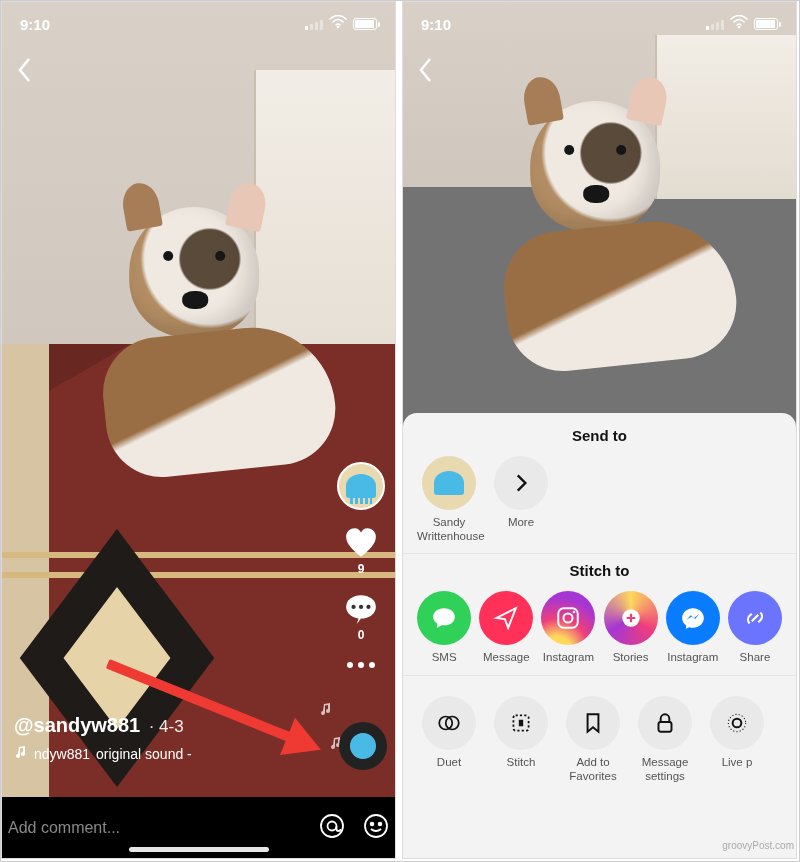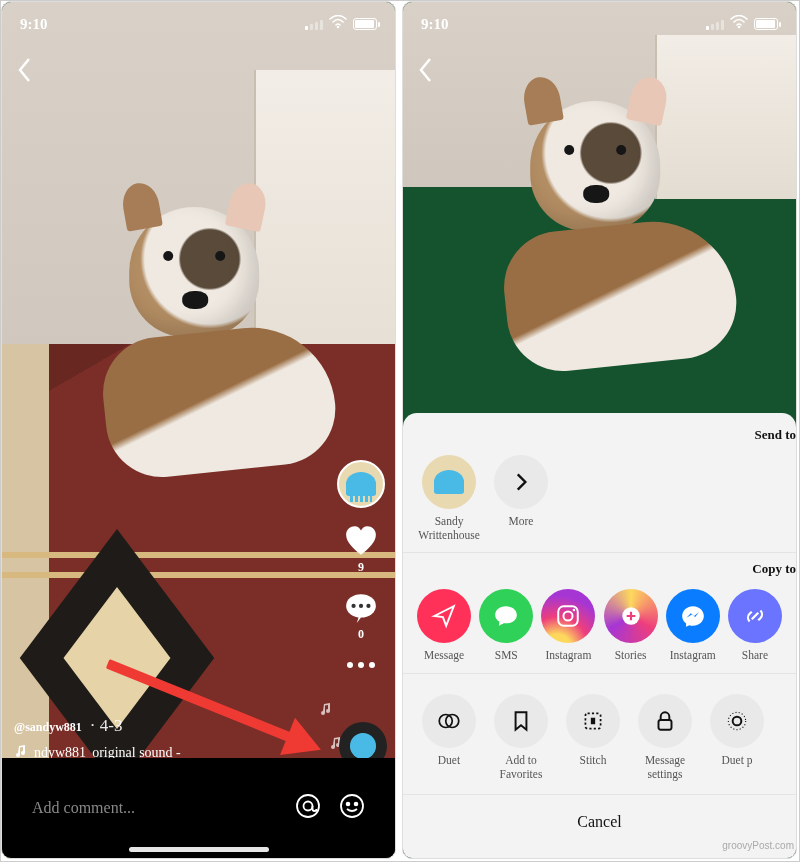--- a/index.html
+++ b/index.html
@@ -9,24 +9,23 @@
     background: #fff;
     display: flex;
     gap: 6px;
     border: 1px solid #ccc;
     overflow: hidden;
   }
   .phone {
     position: relative;
     width: 395px; height: 858px;
     border: 1px solid #ddd;
-    border-radius: 10px;
+    border-radius: 0;
     overflow: hidden;
-    background: #14532d;
-    font-family: Liberation Serif, serif;
+    background: #737373;
   }
   
   .statusbar {
     position: absolute; top:0; left:0; right:0; height:44px;
     display:flex; align-items:center; justify-content:space-between;
     padding: 0 18px;
     color:#fff; z-index:50;
   }
   .statusbar .time { font-weight:600; font-size:15px; }
   .statusbar .icons { display:flex; gap:6px; align-items:center; }
@@ -81,45 +80,45 @@
   .avatar{width:48px;height:48px;border-radius:50%;background:#e9d9b0;border:2px solid #fff;position:relative;display:flex;align-items:center;justify-content:center;}
   .avatar .bulb{width:30px;height:24px;background:#49b9e6;border-radius:50% 50% 10% 10%;position:relative;}
   .avatar .bulb::before{content:'';position:absolute;left:4px;right:4px;bottom:-6px;height:8px;background:repeating-linear-gradient(90deg,#49b9e6 0 3px,transparent 3px 5px);}
   .rail .icon{color:#fff;text-align:center;font-size:12px;}
   .rail .icon svg{width:34px;height:34px;fill:#fff;display:block;margin:0 auto 2px;}
   .rail .count{color:#fff;font-size:12px;font-weight:600;}
   .more-dots{display:flex;gap:5px;margin-top:4px}
   .more-dots span{width:6px;height:6px;border-radius:50%;background:#fff;}
 
   .meta { position:absolute; left:12px; bottom:96px; color:#fff; z-index:40; }
-  .meta .uname{font-weight:600;font-size:12px;}
+  .meta .uname{font-weight:600;font-size:20px;}
   .meta .date{font-size:17px;opacity:.9;margin-left:4px;}
   .meta .sound{margin-top:8px;display:flex;align-items:center;gap:6px;font-size:14px;}
   .meta .note svg{width:14px;height:14px;fill:#fff;}
 
   .disc{position:absolute;right:8px;bottom:88px;width:48px;height:48px;border-radius:50%;
         background:radial-gradient(circle,#e9d9b0 0 35%, #222 38% 100%);z-index:40;
         display:flex;align-items:center;justify-content:center;}
   .disc .mini{width:26px;height:26px;border-radius:50%;background:#49b9e6;}
   .floatnote{position:absolute;color:#fff;opacity:.7}
   .floatnote svg{width:14px;height:14px;fill:#fff}
 
-  .comment-bar{position:absolute;left:0;right:0;bottom:0;height:100px;background:#000;display:flex;align-items:center;padding:0 30px;gap:18px;z-index:50;}
+  .comment-bar{position:absolute;left:0;right:0;bottom:0;height:61px;background:#000;display:flex;align-items:center;padding:0 6px;gap:18px;z-index:50;}
   .comment-bar .ph{flex:1;color:#888;font-size:16px;}
   .cb-ico svg{width:26px;height:26px;stroke:#fff;fill:none;stroke-width:1.8;}
   .homebar{position:absolute;left:50%;bottom:6px;transform:translateX(-50%);width:140px;height:5px;border-radius:4px;background:#fff;opacity:.9;z-index:60;}
 
   
   .arrow{position:absolute;z-index:70;left:98px;bottom:150px;transform:rotate(22deg);}
   .arrow .shaft{width:210px;height:10px;background:#ef3a34;border-radius:2px;}
   .arrow .head{position:absolute;right:-20px;top:-15px;width:0;height:0;border-left:36px solid #ef3a34;border-top:20px solid transparent;border-bottom:20px solid transparent;}
 
   
   .sheet{position:absolute;left:0;right:0;bottom:0;top:48%;background:#f3f3f3;border-radius:14px 14px 0 0;z-index:80;padding:14px 0 4px;}
-  .sheet h3{text-align:right;font-weight:600;font-size:13px;color:#111;}
+  .sheet h3{text-align:center;font-weight:600;font-size:15px;color:#111;}
   .sheet-row{display:flex;gap:8px;padding:12px 14px 6px;overflow:hidden;}
   .sheet-section{border-top:1px solid #e4e4e4;margin-top:4px;padding-top:8px;}
   .chip{width:64px;text-align:center;font-size:11.5px;color:#555;line-height:1.2;}
   .chip .circ{width:54px;height:54px;border-radius:50%;margin:0 auto 6px;display:flex;align-items:center;justify-content:center;background:#eee;color:#111;}
   .chip .circ svg{width:26px;height:26px;}
   .c-red{background:#ff3159!important;color:#fff;}
   .c-green{background:#30d158!important;color:#fff;}
   .c-ig{background:radial-gradient(circle at 30% 110%,#fdd85d 0 20%,#ee3e7c 45%,#a636d4 75%)!important;color:#fff;}
   .c-story{background:conic-gradient(#fdd85d,#ee3e7c,#a636d4,#fdd85d)!important;color:#fff;}
   .c-msgr{background:#0a7cff!important;color:#fff;}
@@ -308,37 +307,37 @@
         <div class="circ c-grey">
             <svg viewBox="0 0 24 24">
               <polyline points="9,5 16,12 9,19" fill="none" stroke="#111" stroke-width="2.2"></polyline>
             </svg>
           </div>
         <div>More</div>
       </div>
     </div>
 
     <div class="sheet-section">
-      <h3>Copy to</h3>
+      <h3>Stitch to</h3>
       <div class="sheet-row">
         <div class="chip">
+          <div class="circ c-green">
+              <svg viewBox="0 0 24 24">
+                <path d="M12 3 C6 3 2 6.5 2 11 C2 13.6 3.5 15.8 6 17.2 L5.4 21 L10 18.6 C10.6 18.7 11.3 18.8 12 18.8 C18 18.8 22 15.3 22 11 C22 6.5 18 3 12 3 Z" fill="#fff"></path>
+              </svg>
+            </div>
+          <div>SMS</div>
+        </div>
+        <div class="chip">
           <div class="circ c-red">
               <svg viewBox="0 0 24 24">
                 <path d="M3 12 L21 3 L14 21 L11 13 Z" fill="none" stroke="#fff" stroke-width="1.8"></path>
               </svg>
             </div>
           <div>Message</div>
-        </div>
-        <div class="chip">
-          <div class="circ c-green">
-              <svg viewBox="0 0 24 24">
-                <path d="M12 3 C6 3 2 6.5 2 11 C2 13.6 3.5 15.8 6 17.2 L5.4 21 L10 18.6 C10.6 18.7 11.3 18.8 12 18.8 C18 18.8 22 15.3 22 11 C22 6.5 18 3 12 3 Z" fill="#fff"></path>
-              </svg>
-            </div>
-          <div>SMS</div>
         </div>
         <div class="chip">
           <div class="circ c-ig">
               <svg viewBox="0 0 24 24">
                 <rect x="3" y="3" width="18" height="18" rx="5" fill="none" stroke="#fff" stroke-width="1.8"></rect>
                 <circle cx="12" cy="12" r="4.2" fill="none" stroke="#fff" stroke-width="1.8"></circle>
                 <circle cx="17.5" cy="6.5" r="1.2" fill="#fff"></circle>
               </svg>
             </div>
           <div>Instagram</div>
@@ -379,54 +378,53 @@
               <svg viewBox="0 0 24 24">
                 <circle cx="9" cy="12" r="6" fill="none" stroke="#111" stroke-width="1.6"></circle>
                 <circle cx="15" cy="12" r="6" fill="none" stroke="#111" stroke-width="1.6"></circle>
               </svg>
             </div>
           <div>Duet</div>
         </div>
         <div class="chip">
           <div class="circ c-grey">
               <svg viewBox="0 0 24 24">
-                <path d="M7 4 H17 V20 L12 16 L7 20 Z" fill="none" stroke="#111" stroke-width="1.8"></path>
-              </svg>
-            </div>
-          <div>Add to Favorites</div>
-        </div>
-        <div class="chip">
-          <div class="circ c-grey">
-              <svg viewBox="0 0 24 24">
                 <rect x="5" y="5" width="14" height="14" rx="2" fill="none" stroke="#111" stroke-width="1.6" stroke-dasharray="2 2"></rect>
                 <rect x="10" y="9" width="4" height="6" fill="#111"></rect>
               </svg>
             </div>
           <div>Stitch</div>
         </div>
         <div class="chip">
           <div class="circ c-grey">
               <svg viewBox="0 0 24 24">
+                <path d="M7 4 H17 V20 L12 16 L7 20 Z" fill="none" stroke="#111" stroke-width="1.8"></path>
+              </svg>
+            </div>
+          <div>Add to Favorites</div>
+        </div>
+        <div class="chip">
+          <div class="circ c-grey">
+              <svg viewBox="0 0 24 24">
                 <rect x="6" y="11" width="12" height="9" rx="2" fill="none" stroke="#111" stroke-width="1.8"></rect>
                 <path d="M8 11 V8 A4 4 0 0 1 16 8 V11" fill="none" stroke="#111" stroke-width="1.8"></path>
               </svg>
             </div>
           <div>Message settings</div>
         </div>
         <div class="chip">
           <div class="circ c-grey">
               <svg viewBox="0 0 24 24">
                 <circle cx="12" cy="12" r="4" fill="none" stroke="#111" stroke-width="1.8"></circle>
                 <circle cx="12" cy="12" r="8" fill="none" stroke="#111" stroke-width="1" stroke-dasharray="1 2"></circle>
               </svg>
             </div>
-          <div>Duet p</div>
+          <div>Live p</div>
         </div>
       </div>
     </div>
 
-    <div class="cancel">Cancel</div>
   </div>
 
   <div class="homebar dark"></div>
 </div>
 
 <div class="watermark">groovyPost.com</div>
 
 </body></html>

